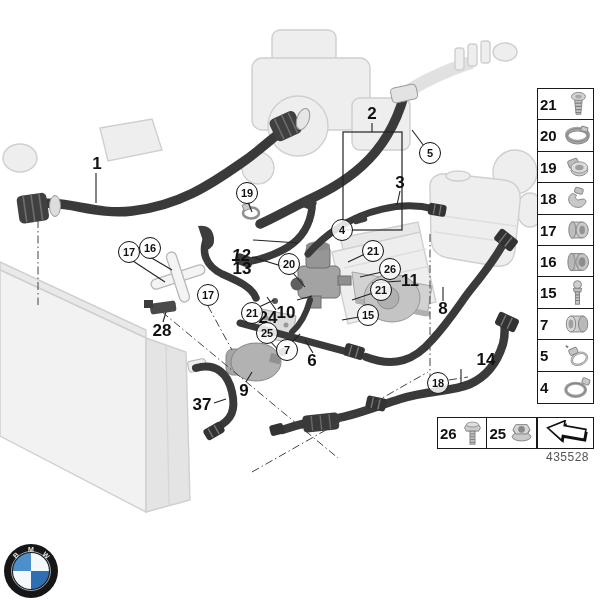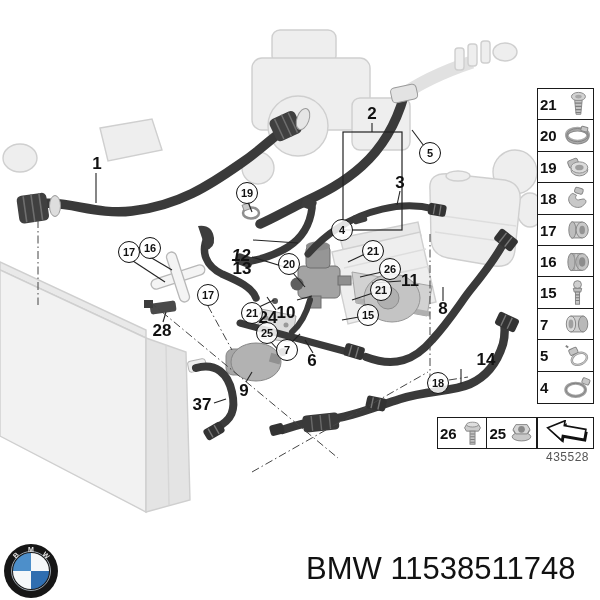--- a/index.html
+++ b/index.html
@@ -338,24 +338,20 @@
     <path d="M28,28 L46,28 A18,18 0 0 0 28,10 Z" fill="#f5f8fa"></path>
     <path d="M28,28 L10,28 A18,18 0 0 0 28,46 Z" fill="#f5f8fa"></path>
     <path d="M28,28 L28,46 A18,18 0 0 0 46,28 Z" fill="#2f6eb0"></path>
     <g fill="#e9e9e9" font-family="Liberation Sans,sans-serif" font-size="7" font-weight="bold" text-anchor="middle">
       <text x="28" y="8.6" transform="rotate(-44 28 28)">B</text>
       <text x="28" y="8.6">M</text>
       <text x="28" y="8.6" transform="rotate(44 28 28)">W</text>
     </g>
   </svg>
 
-  <div id="footer-caption">
-    <span>BMW</span>
-    <span>11538511748</span>
-  </div>
 
   <svg width="0" height="0" style="position:absolute">
     <defs>
       <symbol id="screw-icon" viewBox="0 0 32 30">
         <ellipse cx="17" cy="6" rx="7.5" ry="4.5" fill="#d2d2d2" stroke="#868686"></ellipse>
         <ellipse cx="17" cy="6" rx="3.5" ry="2" fill="#a8a8a8"></ellipse>
         <path d="M13,10 L21,10 L19.5,25 L14.5,25 Z" fill="#c4c4c4" stroke="#868686"></path>
         <path d="M13.2,13 h7.4 M13.5,16.5 h6.8 M13.8,20 h6.2 M14.1,23 h5.6" stroke="#7d7d7d" stroke-width="1.2"></path>
       </symbol>
       <symbol id="clamp-ring-icon" viewBox="0 0 32 30">

